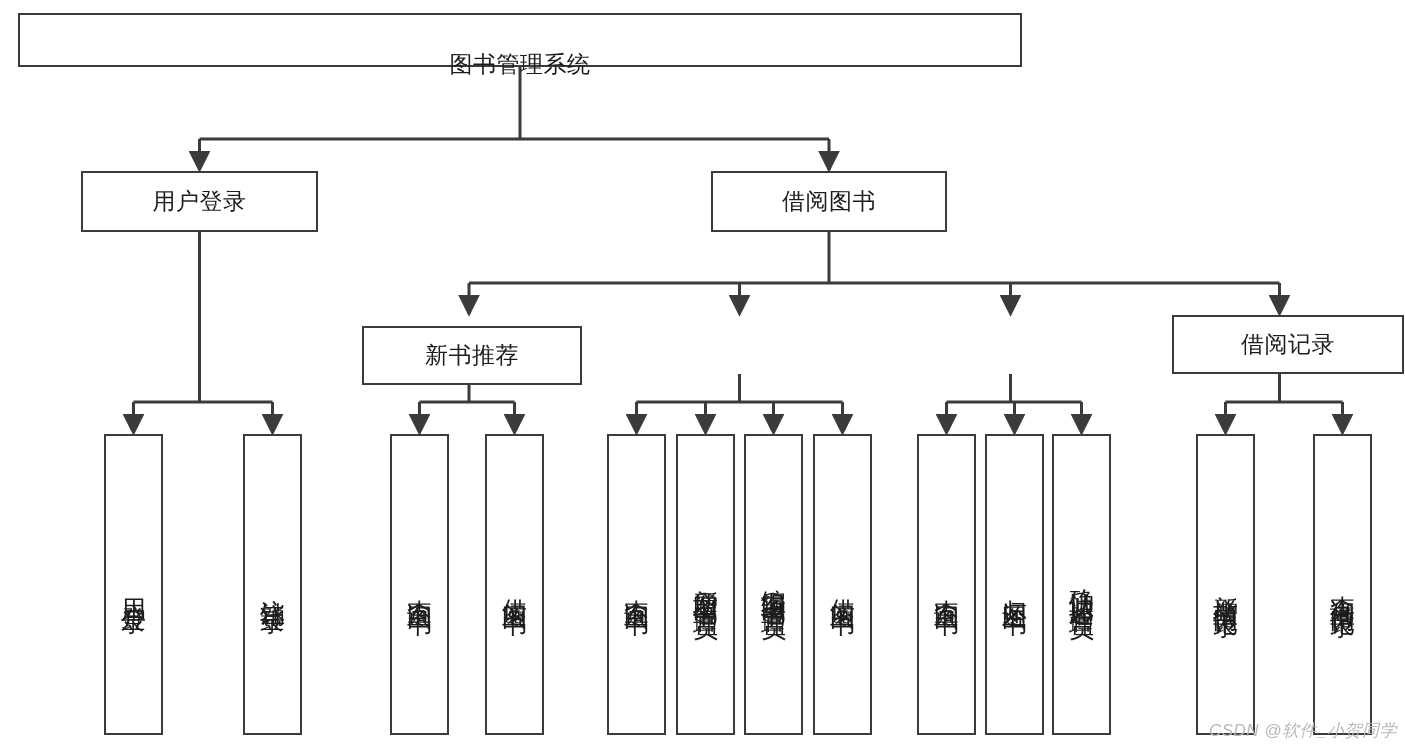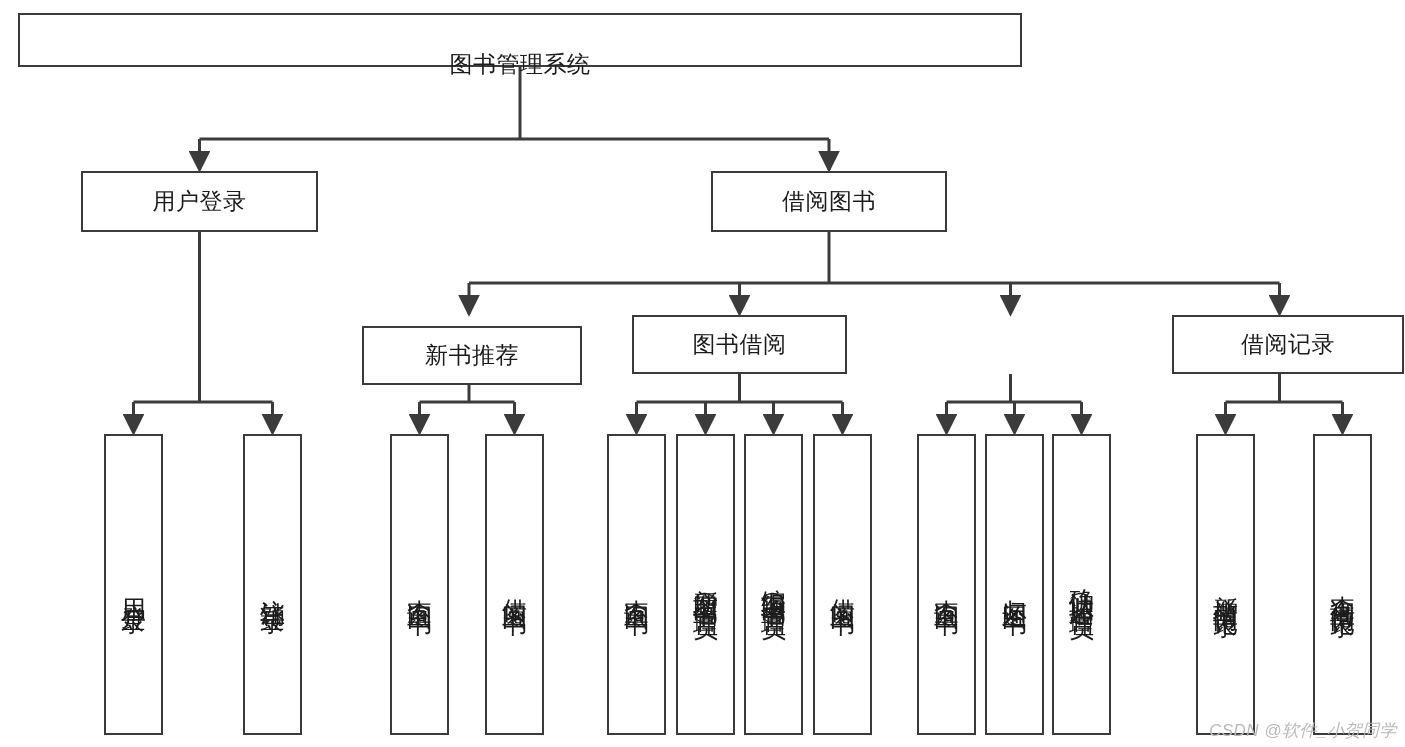--- a/index.html
+++ b/index.html
@@ -133,23 +133,20 @@
   <div class="node horiz" style="left: 81px; top: 171px; width: 237px; height: 61px;">
     <span class="lbl">用户登录</span>
   </div>
   <div class="node horiz" style="left: 711px; top: 171px; width: 236px; height: 61px;">
     <span class="lbl">借阅图书</span>
   </div>
 
   <div class="node horiz" style="left: 362px; top: 326px; width: 220px; height: 59px;">
     <span class="lbl">新书推荐</span>
   </div>
-  <div class="node horiz" style="left: 632px; top: 315px; width: 215px; height: 59px;">
-    <span class="lbl">图书借阅</span>
-  </div>
   <div class="node horiz" style="left: 1172px; top: 315px; width: 232px; height: 59px;">
     <span class="lbl">借阅记录</span>
   </div>
 
   <div class="node vert" style="left: 104px; top: 434px; width: 59px; height: 301px;">
     <span class="lbl">用户登录</span>
   </div>
   <div class="node vert" style="left: 243px; top: 434px; width: 59px; height: 301px;">
     <span class="lbl">注销登录</span>
   </div>

